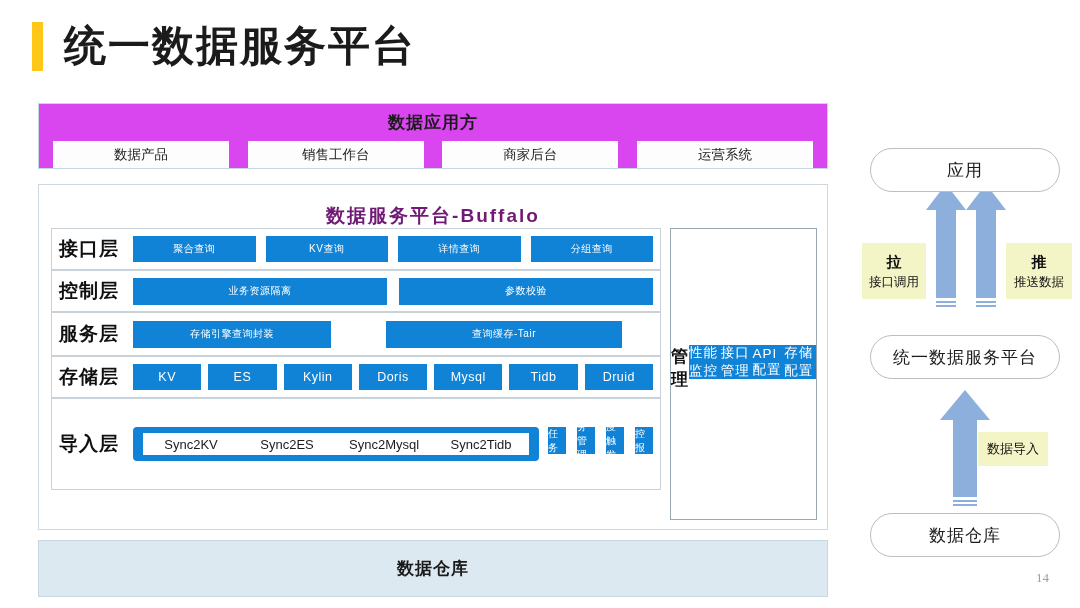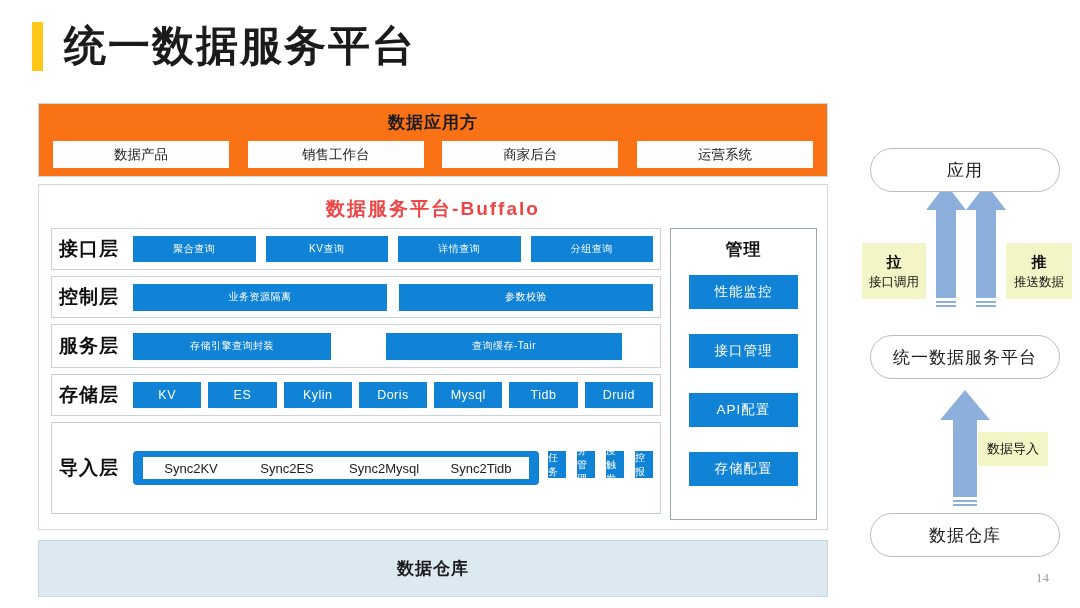--- a/index.html
+++ b/index.html
@@ -19,22 +19,22 @@
   .title-text {
     position: absolute; left: 64px; top: 17px;
     font-size: 42px; font-weight: 700; color: #1b1b1b;
     letter-spacing: 2px; line-height: 58px;
     font-family: "Liberation Sans", "DejaVu Sans", sans-serif;
   }
 
   
   .consumers {
     position: absolute; left: 38px; top: 103px;
-    width: 790px; height: 74px;
-    background: #f97316; border: 1px solid #c6d8e2;
+    width: 790px; height: 66px;
+    background: #d946ef; border: 1px solid #c6d8e2;
   }
   .consumers-title {
     text-align: center; font-size: 17px; font-weight: 700; color: #1b1b1b;
     margin-top: 7px; letter-spacing: 1px;
   }
   .consumers-row {
     display: flex; justify-content: space-between;
     padding: 7px 14px 0 14px;
   }
   .consumer-chip {
@@ -44,30 +44,30 @@
   }
 
   
   .platform {
     position: absolute; left: 38px; top: 184px;
     width: 790px; height: 346px;
     background: #ffffff; border: 1px solid #cfd8de;
   }
   .platform-title {
     text-align: center; font-size: 19px; font-weight: 700;
-    color: #ef4444; letter-spacing: 2px;
+    color: #701a75; letter-spacing: 2px;
     font-family: "Liberation Sans", "DejaVu Sans", sans-serif;
-    margin-top: 11px;
+    margin-top: 18px;
   }
   .platform-body {
     position: absolute; left: 12px; top: 43px;
     width: 766px; height: 292px;
     display: flex; gap: 9px;
   }
-  .layers-col { width: 610px; display: flex; flex-direction: column; gap: 6px; }
+  .layers-col { width: 610px; display: flex; flex-direction: column; gap: 0; }
 
   .layer {
     border: 1px solid #c9d2d8; background: #fff;
     display: flex; align-items: center; padding: 0 7px;
   }
   .layer-label {
     width: 74px; flex: 0 0 74px;
     font-size: 19px; font-weight: 700; color: #101010;
     letter-spacing: 1px; text-align: left;
   }
@@ -110,22 +110,22 @@
     background: #fff; color: #1b1b1b; font-size: 13px;
     height: 22px; padding: 0 14px; min-width: 96px;
     display: flex; align-items: center; justify-content: center;
   }
   .import-row2 { display: flex; gap: 11px; }
   .import-row2 .blue { flex: 1; height: 27px; }
 
   
   .mgmt {
     width: 147px; border: 1px solid #9aa8b2; background: #fff;
-    display: flex; flex-direction: column; align-items: center;
-    padding-top: 9px;
+    display: flex; flex-direction: row; align-items: center;
+    padding-top: 1px;
   }
   .mgmt-title {
     font-size: 17px; font-weight: 700; color: #101010;
     letter-spacing: 1px; margin-bottom: 14px;
   }
   .mgmt-btn {
     width: 109px; height: 34px; background: #1083D6; color: #fff;
     display: flex; align-items: center; justify-content: center;
     font-size: 13.5px; letter-spacing: 1px; margin-bottom: 25px;
   }

